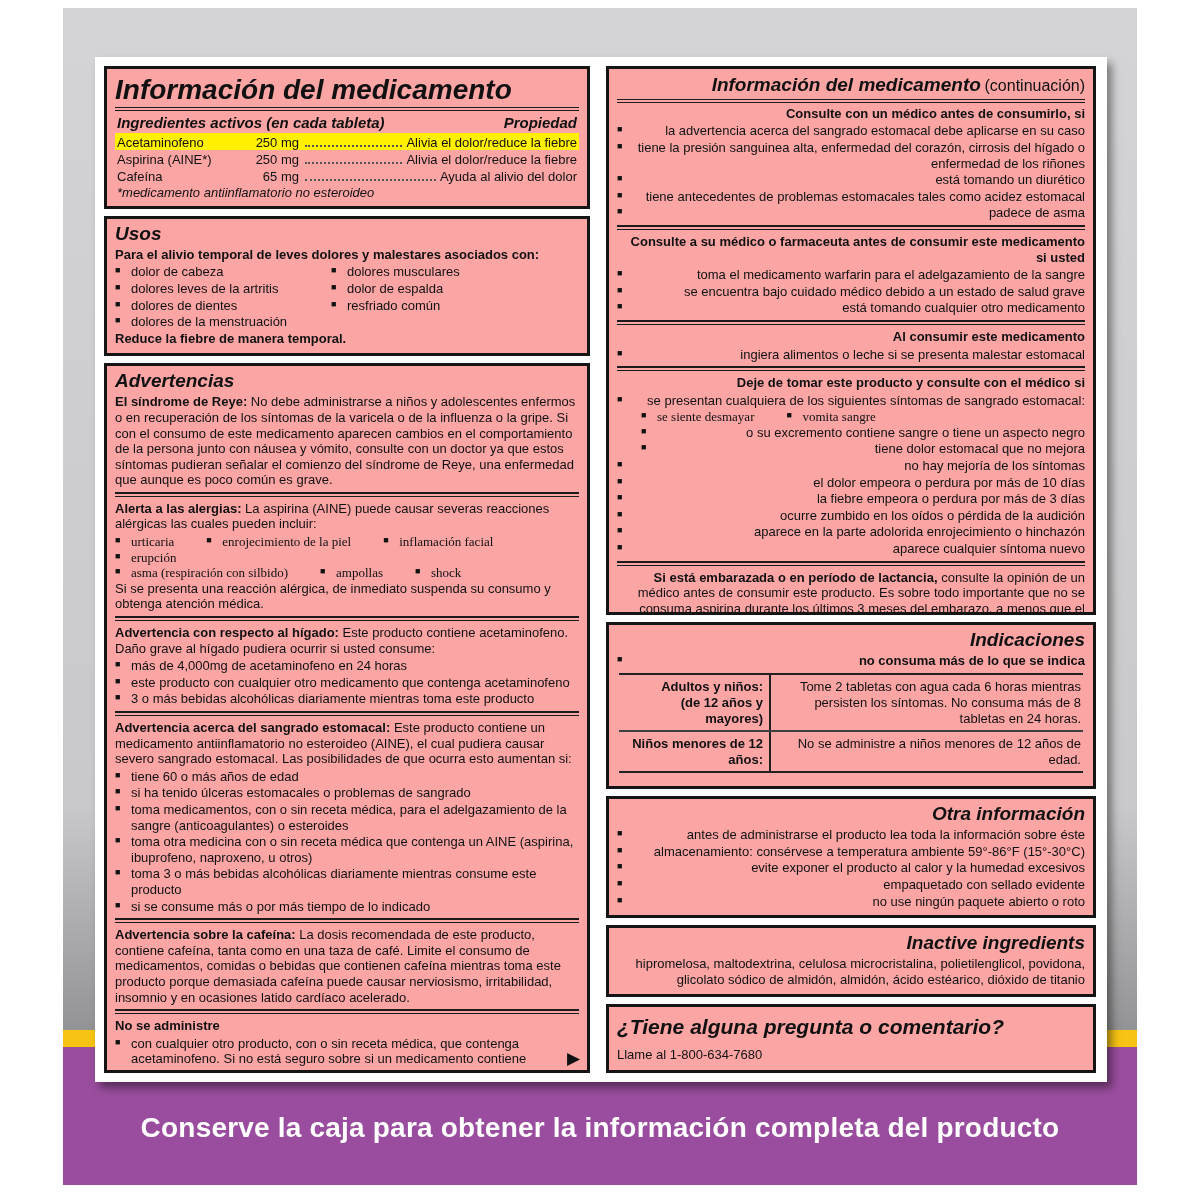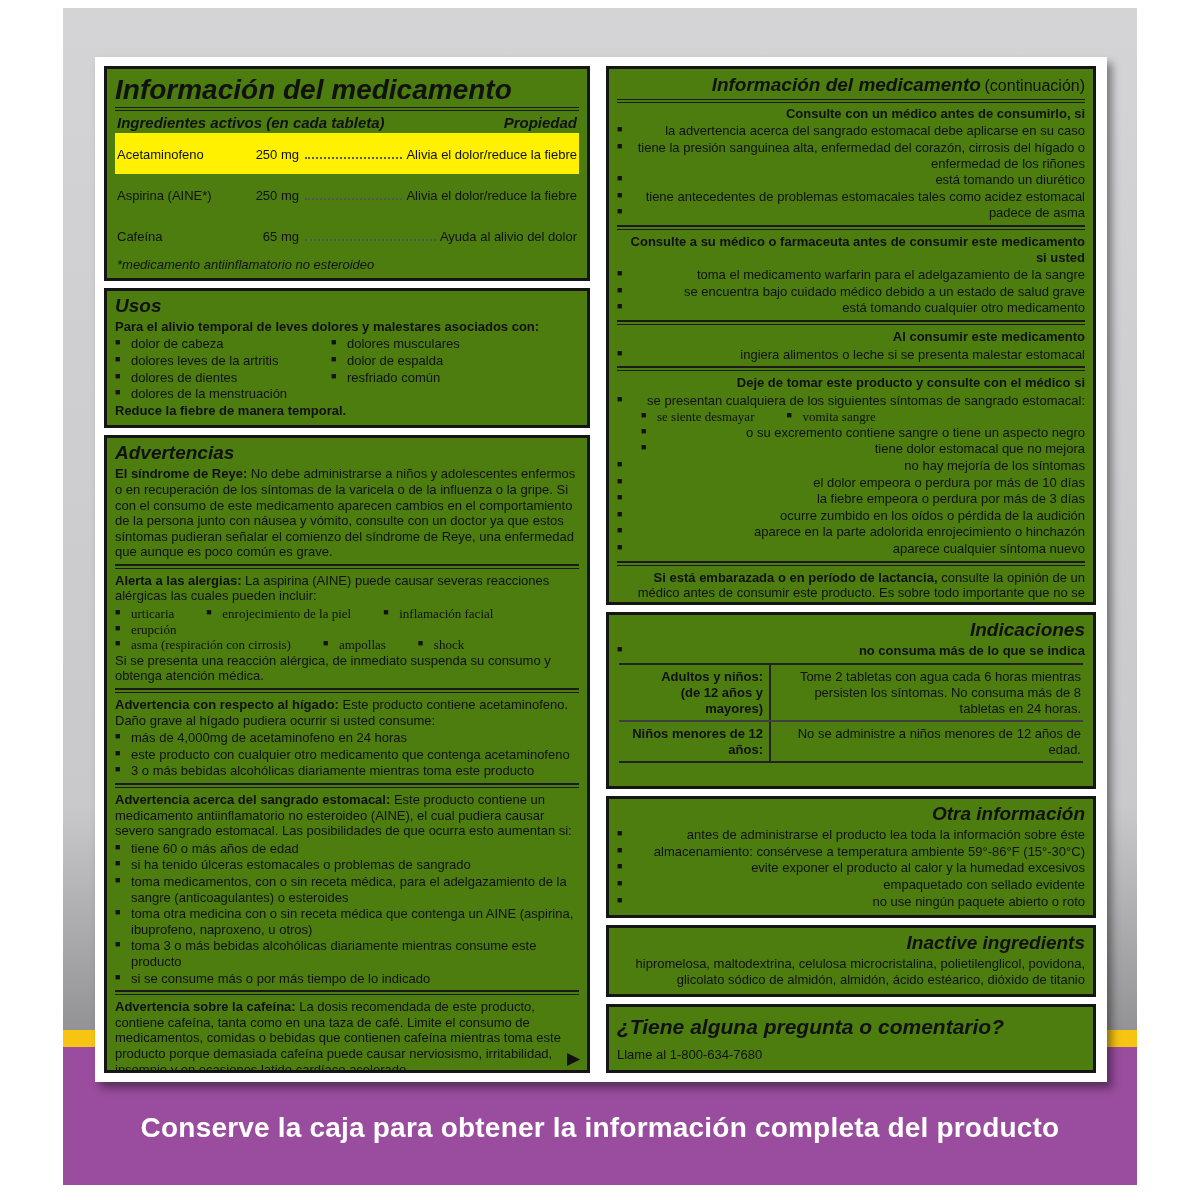--- a/index.html
+++ b/index.html
@@ -20,54 +20,54 @@
   }
   
   .page{
     position:absolute;left:95px;top:57px;width:1012px;height:1025px;
     background:#fff;box-shadow:5px 6px 8px rgba(0,0,0,.42);
     box-sizing:border-box;padding:9px;display:flex;gap:16px;overflow:hidden;
   }
   .col{display:flex;flex-direction:column;gap:7px;height:100%;box-sizing:border-box;}
   .col.left{width:486px;}
   .col.right{width:490px;text-align:right;}
-  .box{border:3px solid #151515;background:#4d7c0f;padding:4px 8px 5px;box-sizing:border-box;}
+  .box{border:3px solid #151515;background:#fca5a5;padding:4px 8px 5px;box-sizing:border-box;}
   .box.grow{flex:1;min-height:0;overflow:hidden;position:relative;}
   .fs{font-size:13px;line-height:1.2;}
   p{margin:0 0 2px 0;}
   .h-big{font-style:italic;font-weight:bold;font-size:28px;line-height:1.05;margin:2px 0 3px;}
   .h-sec{font-style:italic;font-weight:bold;font-size:19px;line-height:1.1;margin:1px 0 2px;}
   .lead{font-weight:bold;}
   .rule{height:2px;border-top:2px solid #1b1b1b;border-bottom:1px solid #1b1b1b;margin:4px 0;}
   .rule.thin{border-top-width:1px;height:2px;margin:2px 0 3px;}
   
   .b{position:relative;padding-left:16px;margin:0 0 1px 0;}
   .b::before{content:"\25A0";position:absolute;left:0;top:1px;font-size:9px;}
   .brow{display:flex;flex-wrap:wrap;column-gap:32px;font-family:Liberation Serif, serif;}
   .brow .b{margin-bottom:0;}
   .sub{margin-left:24px;}
   
   .ing-head{display:flex;justify-content:space-between;font-weight:bold;font-style:italic;font-size:15px;padding:0 2px;margin-bottom:1px;}
-  .ing-row{display:flex;align-items:flex-end;padding:12px 2px;height:17px;}
+  .ing-row{display:flex;align-items:flex-end;padding:0 2px;height:17px;}
   .ing-row.hl{background:var(--highlight,#fff100);}
   .ing-name{width:130px;white-space:nowrap;}
   .ing-amt{width:52px;text-align:right;white-space:nowrap;}
   .leader{flex:1;border-bottom:2px dotted #555;margin:0 4px 3px 6px;min-width:20px;}
   .ing-purpose{white-space:nowrap;}
   .fn{padding:1px 2px 0;font-style:italic;}
   
   .two-col{display:flex;}
   .uc1{width:216px;}
   .uc2{flex:1;}
   
   .cont-head{margin:1px 0 2px;}
   .cont-title{font-style:italic;font-weight:bold;font-size:19px;}
   .cont-suffix{font-size:16px;}
   
-  .dose-table{margin:5px 2px 18px;border-top:2px solid #222;border-bottom:2px solid #222;}
+  .dose-table{margin:5px 2px 8px;border-top:2px solid #222;border-bottom:2px solid #222;}
   .dose-row{display:flex;}
   .dose-row + .dose-row{border-top:2px solid #404040;}
   .dc-l{width:150px;font-weight:bold;padding:4px 6px 4px 2px;box-sizing:border-box;}
   .dc-r{flex:1;border-left:2px solid #222;padding:4px 2px 4px 9px;}
   
   .q-line{display:flex;align-items:baseline;gap:8px;padding:3px 0 2px;flex-direction:column;}
   .q-head{font-style:italic;font-weight:bold;font-size:21px;white-space:nowrap;}
   .arrow{position:absolute;right:7px;bottom:3px;font-size:17px;line-height:1;}
 </style>
 </head>
@@ -136,21 +136,21 @@
       <div class="rule"></div>
 
       <p><span class="lead">Alerta a las alergias:</span><span> La aspirina (AINE) puede causar severas reacciones alérgicas las cuales pueden incluir:</span></p>
       <div class="brow">
         <span class="b">urticaria</span>
         <span class="b">enrojecimiento de la piel</span>
         <span class="b">inflamación facial</span>
         <span class="b">erupción</span>
       </div>
       <div class="brow">
-        <span class="b">asma (respiración con cirrosis)</span>
+        <span class="b">asma (respiración con silbido)</span>
         <span class="b">ampollas</span>
         <span class="b">shock</span>
       </div>
       <p>Si se presenta una reacción alérgica, de inmediato suspenda su consumo y obtenga atención médica.</p>
       <div class="rule"></div>
 
       <p><span class="lead">Advertencia con respecto al hígado:</span><span> Este producto contiene acetaminofeno. Daño grave al hígado pudiera ocurrir si usted consume:</span></p>
       <div class="b">más de 4,000mg de acetaminofeno en 24 horas</div>
       <div class="b">este producto con cualquier otro medicamento que contenga acetaminofeno</div>
       <div class="b">3 o más bebidas alcohólicas diariamente mientras toma este producto</div>

